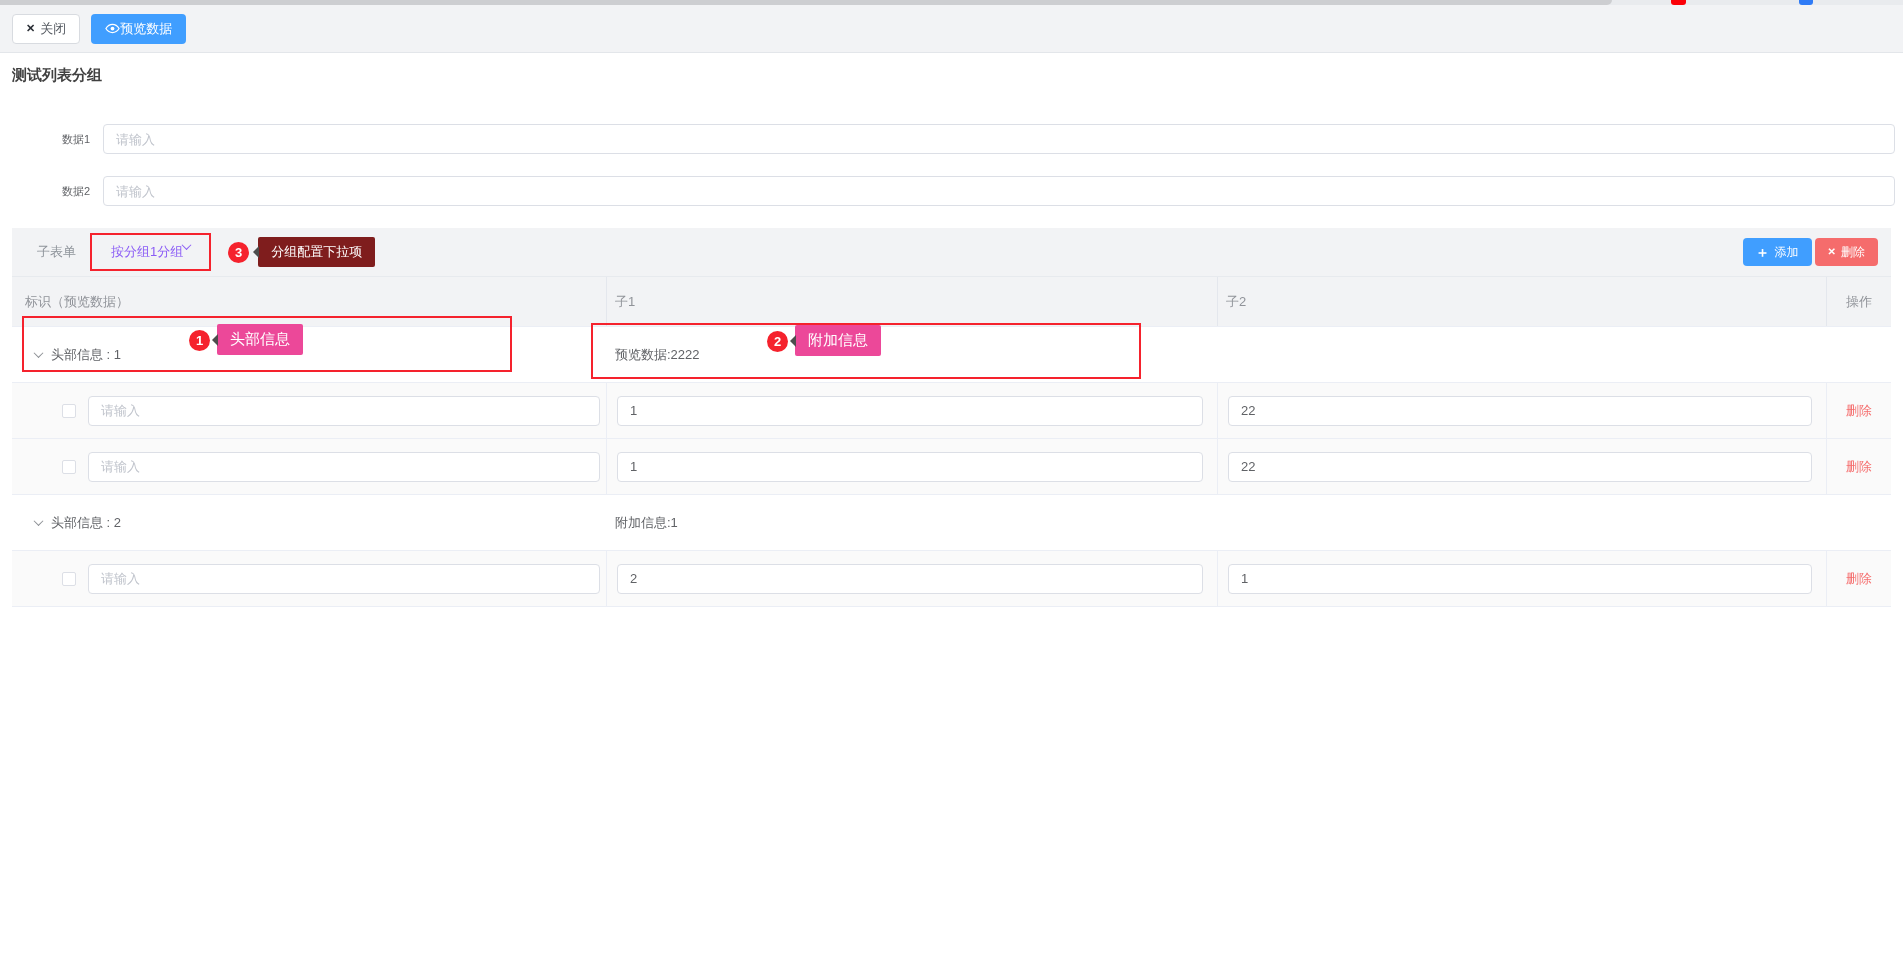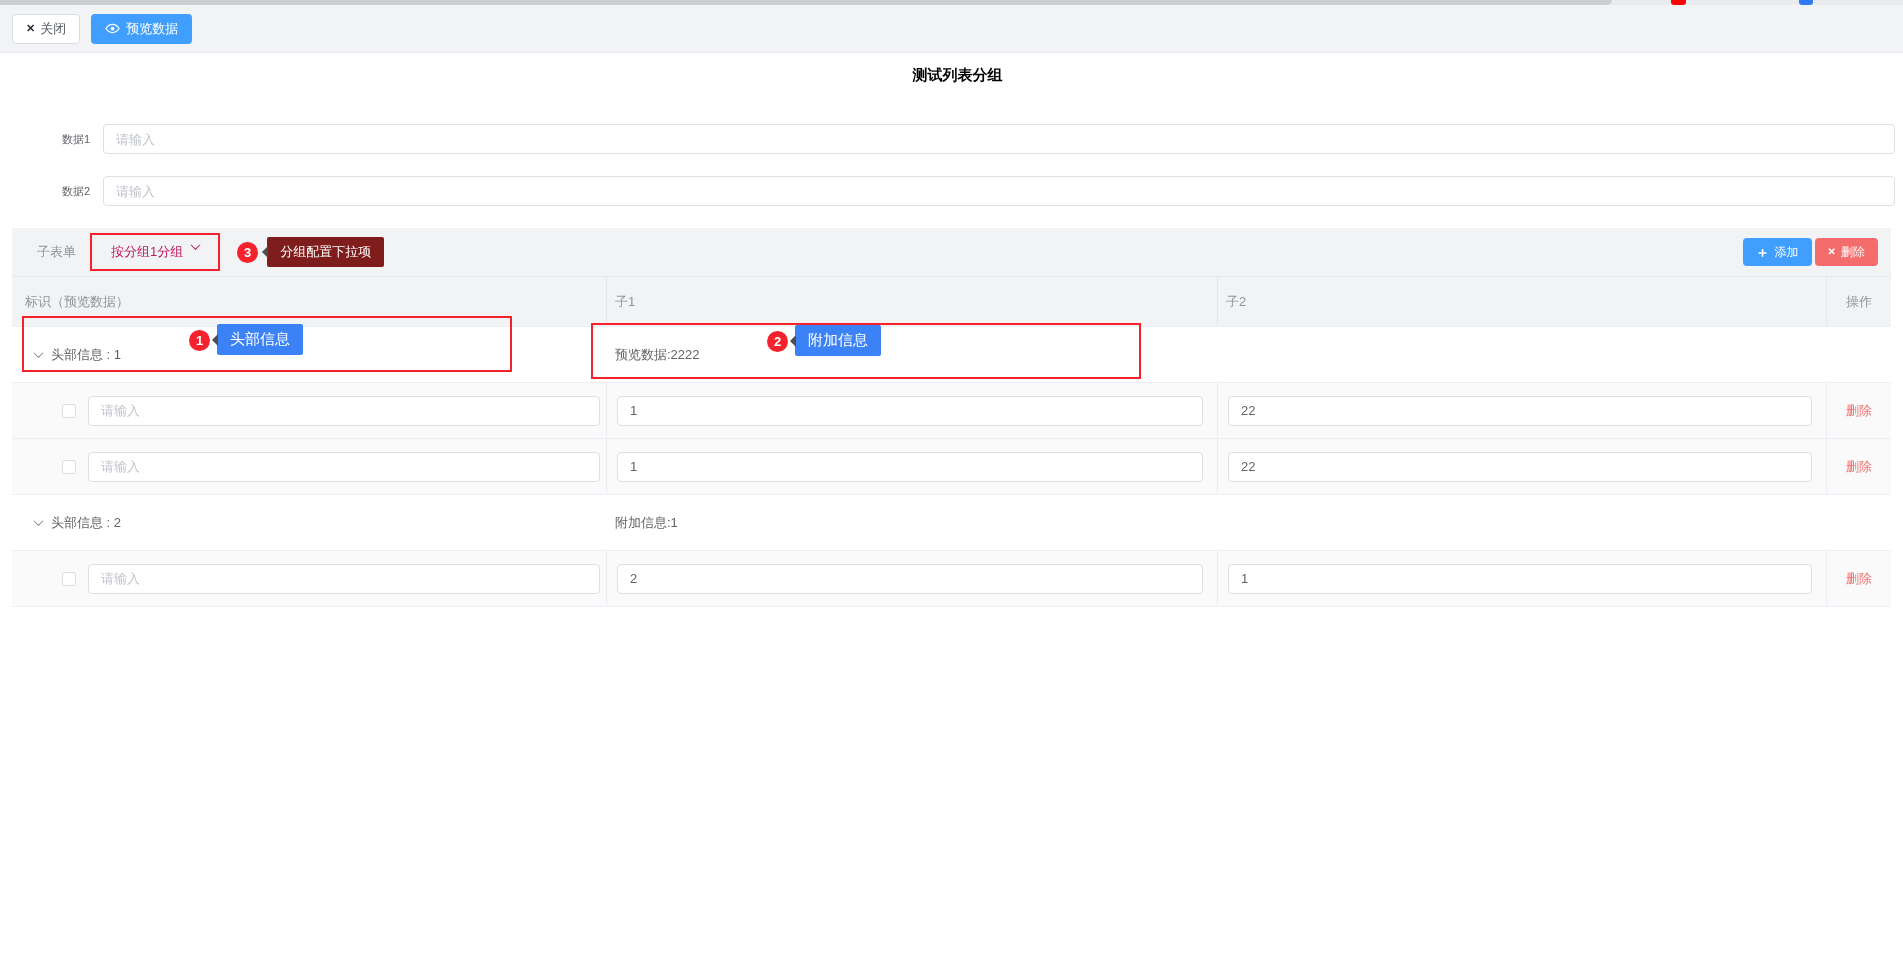--- a/index.html
+++ b/index.html
@@ -16,40 +16,40 @@
   .rec-red  { position:absolute; left:1671px; top:0; width:15px; height:5px; background:#fb0007; border-radius:0 0 3px 3px; }
   .rec-blue { position:absolute; left:1799px; top:0; width:14px; height:5px; background:#2f7bf6; border-radius:0 0 3px 3px; }
 
   
   .topbar { height:48px; background:#f2f3f5; border-bottom:1px solid #e3e6ea;
     display:flex; align-items:center; padding:0 12px; gap:11px; }
   .btn { display:inline-flex; align-items:center; justify-content:center;
     height:30px; border-radius:4px; font-size:13px; cursor:pointer; border:none; white-space:nowrap; }
   .btn-close { background:#fff; border:1px solid #d8dbe0; color:#555a61; padding:0 13px; gap:5px; }
   .btn-close .x { font-size:11px; color:#2b2f36; font-weight:bold; }
-  .btn-preview { background:#409EFF; color:#fff; padding:0 14px; gap:6px; }
-
-  
-  .page-title { margin:13px 0 0 12px; font-size:15px; font-weight:bold; color:#000000;text-align:center; }
+  .btn-preview { background:#409EFF; color:#fff; padding:0 14px; }
+
+  
+  .page-title { margin:13px 0 0 12px; font-size:15px; font-weight:bold; color:#404040; }
 
   
   .form-area { margin-top:39px; }
   .form-row { display:flex; align-items:center; margin-bottom:22px; }
   .form-row label { width:103px; text-align:right; padding-right:13px; font-size:11px; color:#606266; }
   .text-input { height:30px; border:1px solid #dcdfe6; border-radius:4px;
     padding:0 12px; font-size:13px; color:#606266; background:#fff; outline:none; width:100%; }
   .text-input::placeholder { color:#c0c4cc; }
   .form-row .text-input { flex:1; margin-right:8px; }
 
   
   .subform { margin:21px 12px 0 12px; }
   .sf-toolbar { height:48px; background:#f2f3f5; display:flex; align-items:center; padding:0 13px; }
   .sf-label { font-size:13px; color:#8f949b; margin-left:12px; }
-  .group-select { display:inline-flex; align-items:flex-start; gap:9px; margin-left:14px;
-    padding:8px 19px; border:2px solid #f5222d; color:#be185d; font-size:13px; cursor:pointer; background:transparent; }
+  .group-select { display:inline-flex; align-items:flex-start; margin-left:14px;
+    padding:8px 19px; border:2px solid #f5222d; color:#8b5cf6; font-size:13px; cursor:pointer; background:transparent; }
   .chev { display:inline-block; width:7px; height:7px;
     border-right:1.6px solid currentColor; border-bottom:1.6px solid currentColor;
     transform:rotate(45deg) translate(-1px,-1px); }
   .sf-actions { margin-left:auto; display:flex; gap:3px; }
   .btn-add { background:#409EFF; color:#fff; height:28px; padding:0 13px; font-size:12px; gap:5px; }
   .btn-danger { background:#F56C6C; color:#fff; height:28px; padding:0 13px; font-size:12px; gap:5px; }
   .plus { font-size:14px; font-weight:bold; line-height:1; }
   .xsm { font-size:10px; font-weight:bold; line-height:1; }
 
   
@@ -77,21 +77,21 @@
   .link-del { color:#F56C6C; font-size:13px; cursor:pointer; text-decoration:none; }
 
   
   .ann-box { position:absolute; border:2px solid #f5222d; pointer-events:none; }
   .box1 { left:22px;  top:316px; width:490px; height:56px; }
   .box2 { left:591px; top:323px; width:550px; height:56px; }
   .ann-badge { position:absolute; width:21px; height:21px; border-radius:50%; background:#f5222d;
     color:#fff; font-size:13px; font-weight:bold; display:flex; align-items:center; justify-content:center; }
   .badge1 { left:189px; top:330px; }
   .badge2 { left:767px; top:331px; }
-  .ann-tip { position:absolute; background:#3b82f6; color:#fff; font-size:15px;
+  .ann-tip { position:absolute; background:#ec4899; color:#fff; font-size:15px;
     padding:6px 13px; border-radius:2px; white-space:nowrap; }
   .ann-tip::before { content:""; position:absolute; left:-11px; top:50%; transform:translateY(-50%);
     border:6px solid transparent; border-right-color:#4d4d4d; }
   .tip1 { left:217px; top:324px; }
   .tip2 { left:795px; top:325px; }
   
   .inline-ann { display:flex; align-items:center; margin-left:17px; }
   .inline-ann .ibadge { width:21px; height:21px; border-radius:50%; background:#f5222d; color:#fff;
     font-size:13px; font-weight:bold; display:flex; align-items:center; justify-content:center; }
   .inline-ann .itip { position:relative; margin-left:9px; background:#7f1d1d; color:#fff;

